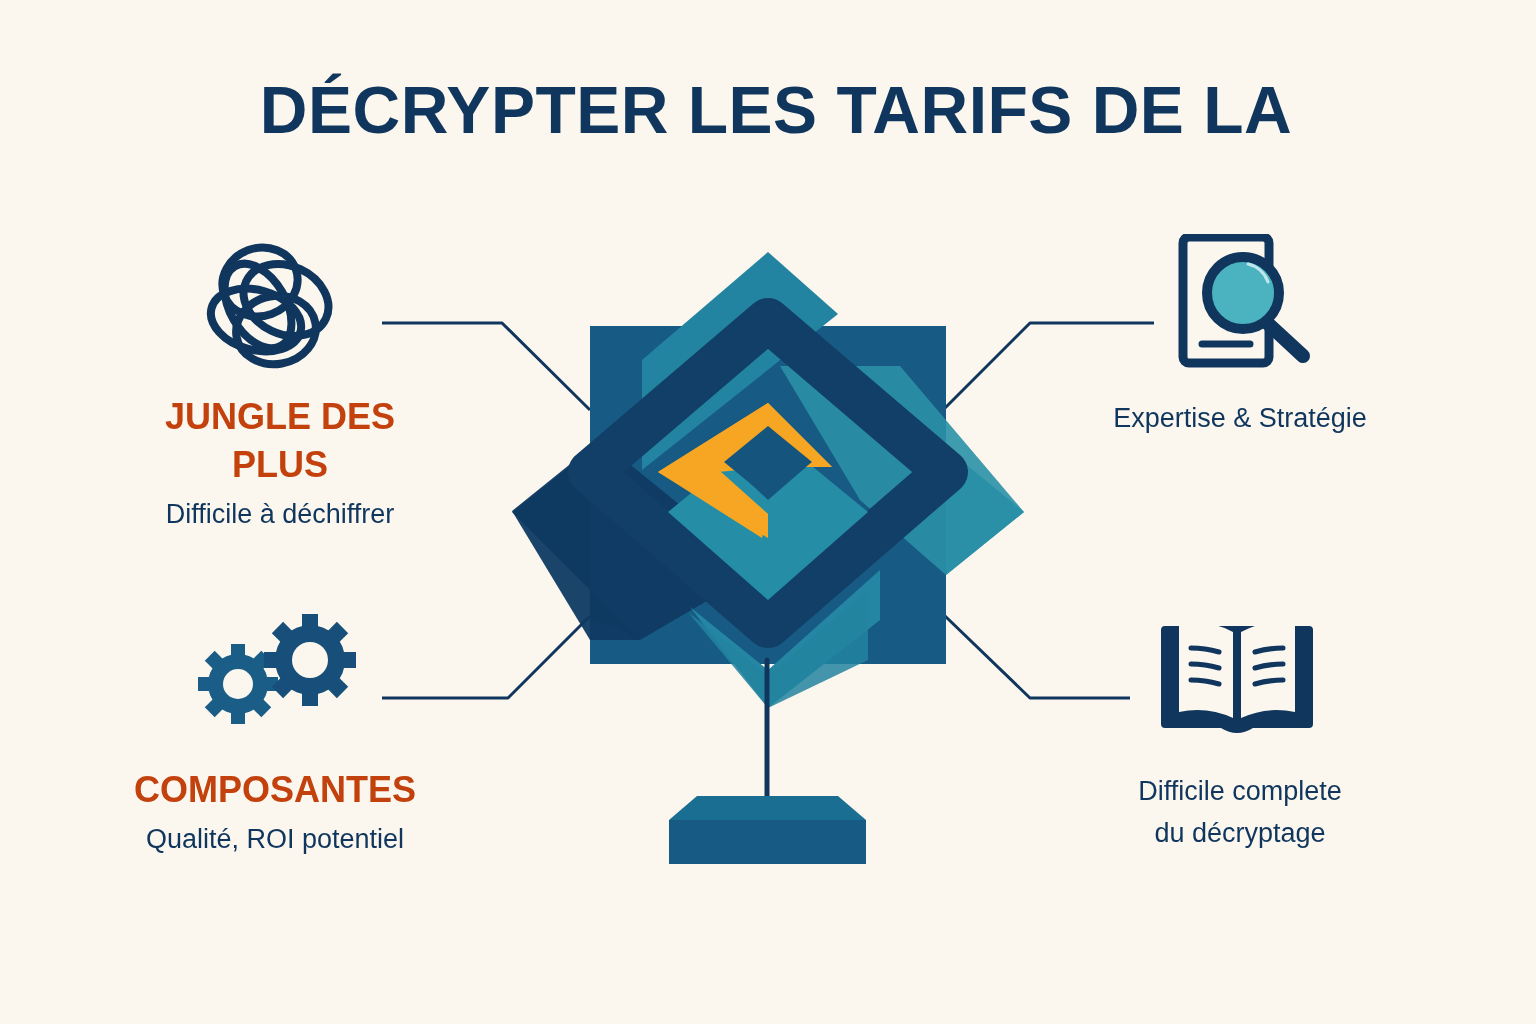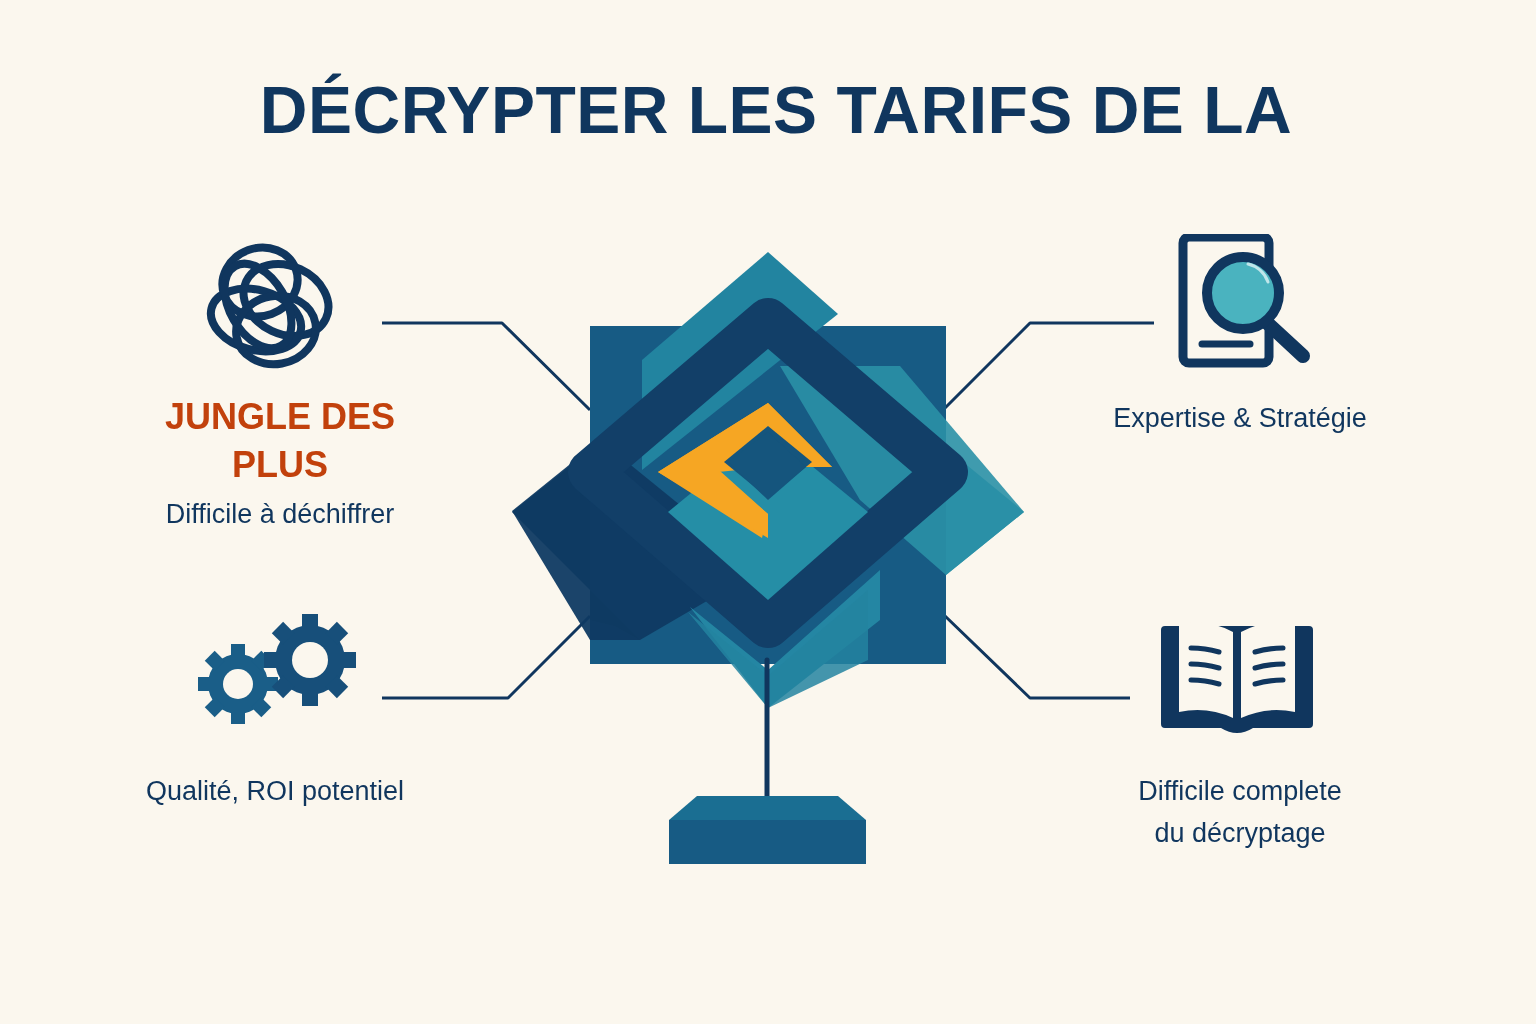--- a/index.html
+++ b/index.html
@@ -133,20 +133,21 @@
         <rect x="-8" y="-46" width="16" height="16" transform="rotate(225)"></rect>
         <rect x="-8" y="-46" width="16" height="16" transform="rotate(315)"></rect>
       </g>
       <circle r="18" fill="#fbf7ee"></circle>
     </g>
   </g>
 </svg>
 
 <div class="block" style="left:95px; top:766px; width:360px;">
   <div class="head">
+    <span>COMPOSANTES</span>
   </div>
   <div class="sub">
     <span>Qualité, ROI potentiel</span>
   </div>
 </div>
 
 <svg class="icon" style="left:1157px; top:618px;" width="160" height="120" viewBox="0 0 160 120">
   <path d="M 4 12 Q 4 8 8 8 L 152 8 Q 156 8 156 12 L 156 106 Q 156 110 152 110 L 96 110 Q 80 120 64 110 L 8 110 Q 4 110 4 106 Z" fill="#10365e"></path>
   <path d="M 22 6 Q 50 0 76 14 L 76 100 Q 50 88 22 94 Z" fill="#fbf7ee"></path>
   <path d="M 84 14 Q 110 0 138 6 L 138 94 Q 110 88 84 100 Z" fill="#fbf7ee"></path>

